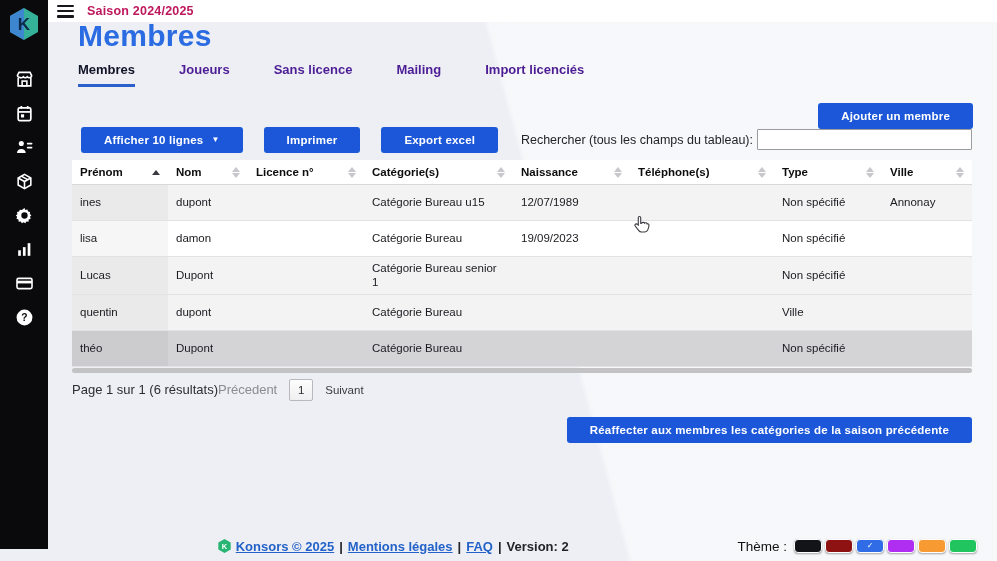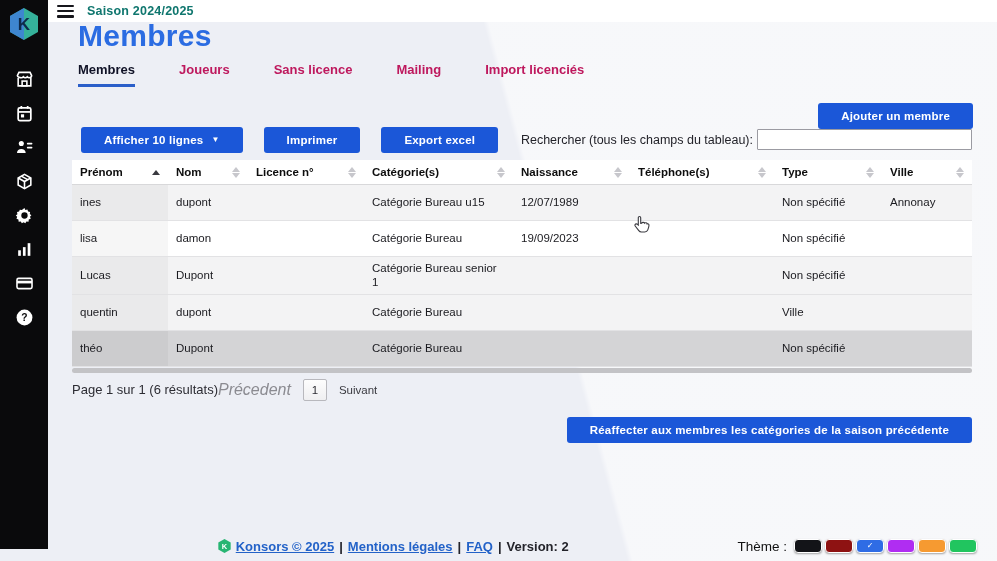--- a/index.html
+++ b/index.html
@@ -22,34 +22,34 @@
   .nav-icon { width:19px; height:19px; display:flex; align-items:center; justify-content:center; cursor:pointer; }
   .nav-icon svg { width:19px; height:19px; }
 
   
   .topbar {
     position:absolute; left:48px; top:0; right:0; height:22px; background:#ffffff;
     display:flex; align-items:center; z-index:4;
   }
   .hamburger { margin-left:9px; width:17px; height:13px; display:flex; flex-direction:column; justify-content:space-between; cursor:pointer; }
   .hamburger div { height:2.6px; background:#17171c; border-radius:1px; }
-  .season { margin-left:13px; font-size:12.5px; font-weight:bold; color:#0f766e; letter-spacing:.2px; }
+  .season { margin-left:13px; font-size:12.5px; font-weight:bold; color:#be185d; letter-spacing:.2px; }
 
   
   .main { position:absolute; left:48px; top:22px; right:0; bottom:0; }
   .main::before {
     content:''; position:absolute; inset:0; pointer-events:none;
     background:linear-gradient(75deg, rgba(255,255,255,0) 53%, rgba(255,255,255,0.55) 53.5%);
   }
   .page-title {
     position:absolute; top:-3px; left:30px;
     font-size:30px; font-weight:bold; color:#2b6ce2; letter-spacing:.3px;
   }
   .tabs { position:absolute; top:40px; left:30px; display:flex; gap:44px; }
-  .tab { font-size:13px; font-weight:bold; color:#be185d; cursor:pointer; padding-bottom:7px; }
+  .tab { font-size:13px; font-weight:bold; color:#4c1d95; cursor:pointer; padding-bottom:7px; }
   .tab.active { color:#101226; border-bottom:3px solid #2b5fc9; }
 
   .btn-blue {
     background:#1b57d8; color:#fff; border:none; border-radius:3px;
     font-family:inherit; font-size:11.5px; font-weight:bold; letter-spacing:.2px;
     padding:7px 23px; cursor:pointer; display:inline-flex; align-items:center; gap:8px;margin-left:9px;
   }
   .caret { font-size:8px; line-height:1; }
 
   .add-member { position:absolute; top:81px; right:24px; }
@@ -80,21 +80,21 @@
   tr.row-even td { background:#ffffff; }
   tr.row-highlight td { background:#d4d4d6; }
   td.sorted-col { box-shadow:inset 0 0 0 999px rgba(0,0,0,0.035); }
   tbody tr { cursor:pointer; }
 
   .hscrollbar { height:5px; background:#c3c3c6; border-radius:3px; margin-top:1px; cursor:pointer; }
 
   .pagination-row { display:flex; align-items:center; margin-top:6px; }
   .page-summary { font-size:13px; color:#2c2c33; }
   .pager { display:flex; align-items:center; gap:12px; }
-  .pager-prev { font-size:16px; color:#8b8b91; cursor:pointer;font-style:italic; }
+  .pager-prev { font-size:13px; color:#8b8b91; cursor:pointer; }
   .pager-next { font-size:11.5px; color:#3a3a40; cursor:pointer; }
   .pager-current {
     min-width:24px; height:22px; border:1px solid #b8b8bd; background:linear-gradient(#fdfdfd,#efeff1);
     display:flex; align-items:center; justify-content:center; font-size:11.5px; color:#2c2c33;
     border-radius:2px; cursor:pointer;
   }
   .reassign-row { display:flex; justify-content:flex-end; margin-top:16px; }
 
   
   .footer { position:absolute; left:48px; right:0; bottom:2px; height:26px; display:flex; align-items:center; }

